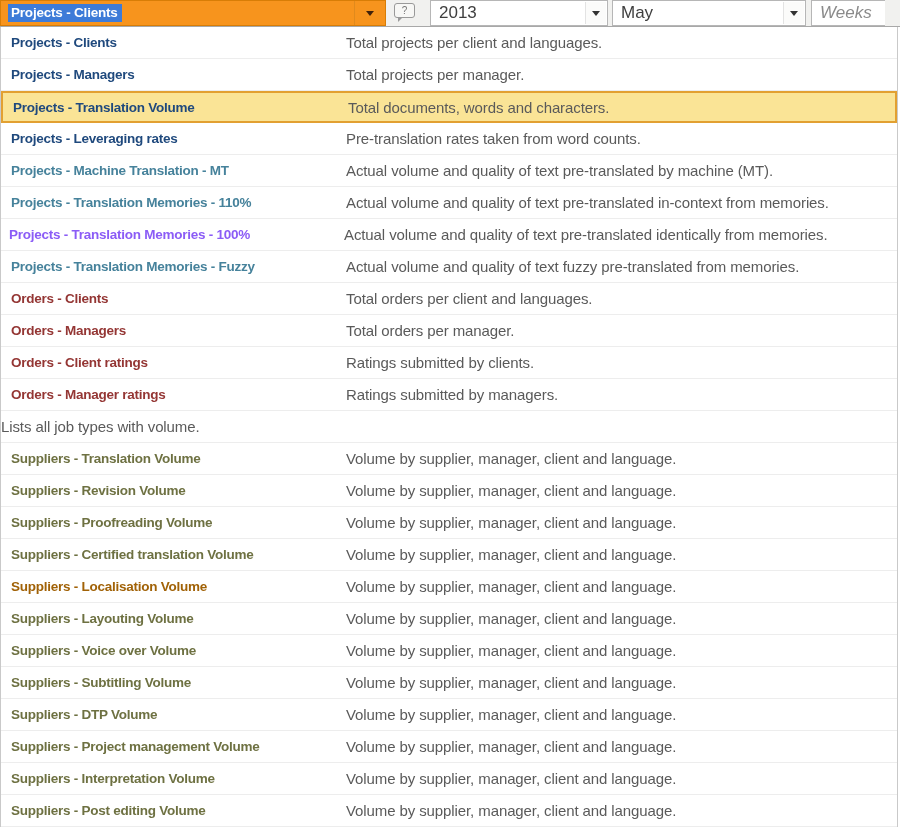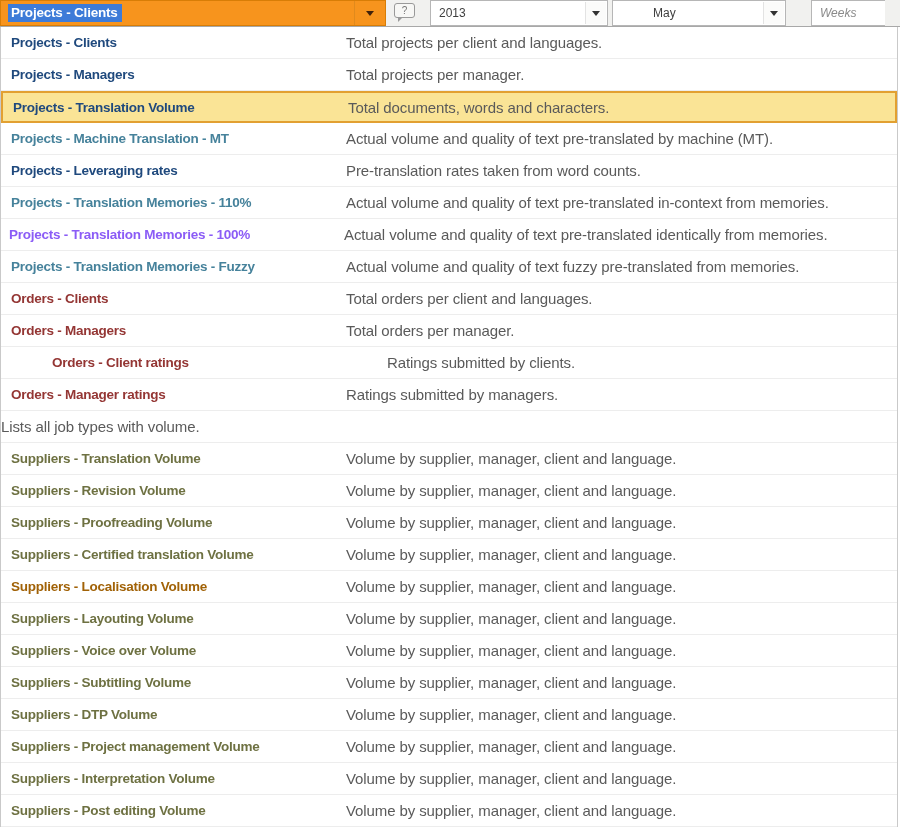--- a/index.html
+++ b/index.html
@@ -37,22 +37,22 @@
   }
   .help::after{
     content:"";position:absolute;left:3px;bottom:-5px;
     border-left:0 solid transparent;border-right:5px solid transparent;border-top:5px solid #999999;
   }
   .combo.white{
     position:absolute;top:0;height:26px;background:#ffffff;
     border:1px solid #b6b6b6;
   }
   .combo.year{left:430px;width:178px;}
-  .combo.month{left:612px;width:174px;padding-left:32px;}
-  .val{margin-left:8px;font-size:12px;color:#3f3f3f;white-space:nowrap;}
+  .combo.month{left:612px;width:194px;}
+  .val{margin-left:8px;font-size:17px;color:#3f3f3f;white-space:nowrap;}
   .arrow-box{
     position:absolute;right:1px;top:1px;bottom:1px;width:20px;
     display:flex;align-items:center;justify-content:center;
     border-left:1px solid #e3e3e3;background:#fbfbfa;
   }
   .weeks{
     position:absolute;left:811px;top:0;width:74px;height:26px;
     background:#ffffff;border:1px solid #b6b6b6;border-right:none;
     box-sizing:border-box;display:flex;align-items:center;
   }
@@ -111,49 +111,49 @@
     </div>
     <div class="row">
       <span class="title" style="color: rgb(31, 73, 125);">Projects - Managers</span>
       <span class="desc">Total projects per manager.</span>
     </div>
     <div class="row highlighted" style="background: rgb(250, 228, 150);">
       <span class="title" style="color: rgb(31, 73, 125);">Projects - Translation Volume</span>
       <span class="desc">Total documents, words and characters.</span>
     </div>
     <div class="row">
+      <span class="title" style="color: rgb(31, 73, 125);">Projects - Leveraging rates</span>
+      <span class="desc">Pre-translation rates taken from word counts.</span>
+    </div>
+    <div class="row">
       <span class="title" style="color: rgb(70, 130, 155);">Projects - Machine Translation - MT</span>
       <span class="desc">Actual volume and quality of text pre-translated by machine (MT).</span>
     </div>
     <div class="row">
-      <span class="title" style="color: rgb(31, 73, 125);">Projects - Leveraging rates</span>
-      <span class="desc">Pre-translation rates taken from word counts.</span>
-    </div>
-    <div class="row">
       <span class="title" style="color: rgb(70, 130, 155);">Projects - Translation Memories - 110%</span>
       <span class="desc">Actual volume and quality of text pre-translated in-context from memories.</span>
     </div>
     <div class="row">
       <span class="title" style="color: #8b5cf6; padding-left: 8px;">Projects - Translation Memories - 100%</span>
       <span class="desc">Actual volume and quality of text pre-translated identically from memories.</span>
     </div>
     <div class="row">
       <span class="title" style="color: rgb(70, 130, 155);">Projects - Translation Memories - Fuzzy</span>
       <span class="desc">Actual volume and quality of text fuzzy pre-translated from memories.</span>
     </div>
     <div class="row">
       <span class="title" style="color: rgb(148, 54, 52);">Orders - Clients</span>
       <span class="desc">Total orders per client and languages.</span>
     </div>
     <div class="row">
       <span class="title" style="color: rgb(148, 54, 52);">Orders - Managers</span>
       <span class="desc">Total orders per manager.</span>
     </div>
     <div class="row">
-      <span class="title" style="color: rgb(148, 54, 52); margin-left: 41px;">Orders - Client ratings</span>
+      <span class="title" style="color: rgb(148, 54, 52);">Orders - Client ratings</span>
       <span class="desc">Ratings submitted by clients.</span>
     </div>
     <div class="row">
       <span class="title" style="color: rgb(148, 54, 52);">Orders - Manager ratings</span>
       <span class="desc">Ratings submitted by managers.</span>
     </div>
     <div class="row">
       <span class="desc">Lists all job types with volume.</span>
     </div>
     <div class="row">

